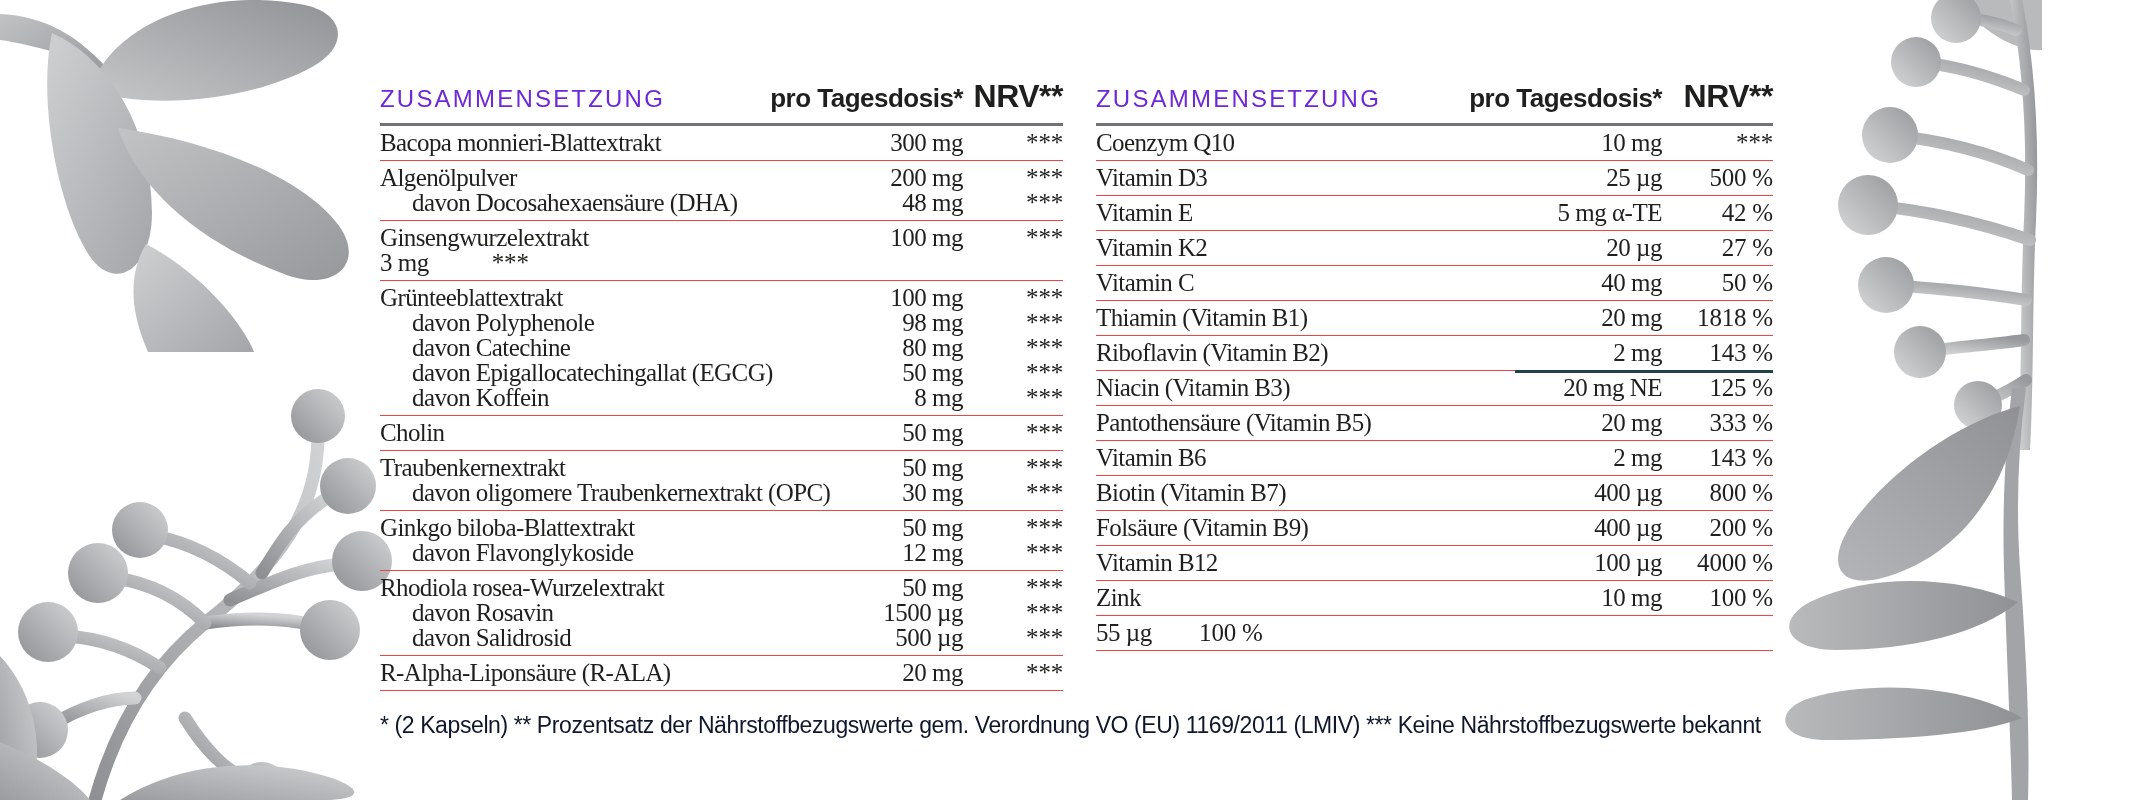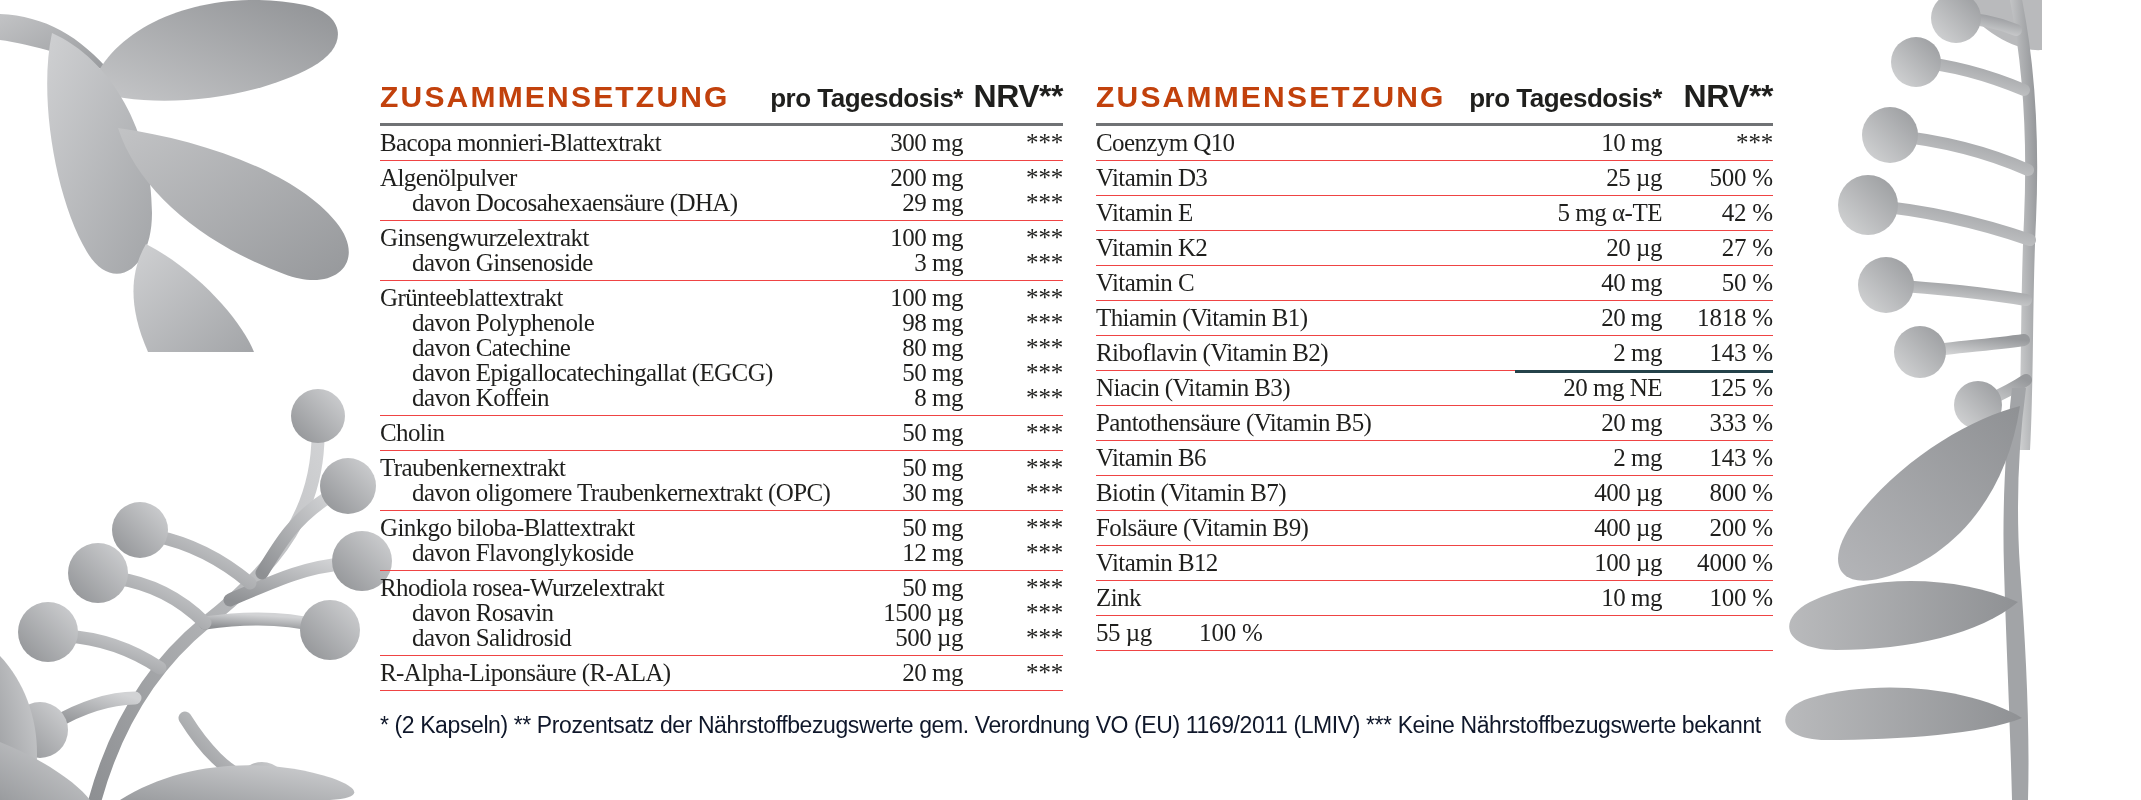--- a/index.html
+++ b/index.html
@@ -12,21 +12,21 @@
 
   .comp-table{position:absolute;top:74px;}
   .t-left{left:380px;width:683px;}
   .t-right{left:1096px;width:677px;}
 
   .thead{
     display:flex;align-items:baseline;
     padding:4px 0 8px 0;border-bottom:3px solid #707275;
   }
   .th-title{
-    flex:1;font-size:30px;font-weight:700;color:#c2410c;
+    flex:1;font-size:24px;font-weight:400;color:#6d28d9;
     letter-spacing:2.2px;line-height:30px;
   }
   .th-dose{font-size:26px;font-weight:700;letter-spacing:-0.5px;text-align:right;}
   .th-nrv{font-size:32px;font-weight:700;letter-spacing:-0.5px;text-align:right;}
   .t-left  .th-nrv{width:100px;}
   .t-right .th-nrv{width:111px;}
 
   .group{padding:4px 0 5px 0;border-bottom:1px solid #ef4444;position:relative;font-family:Liberation Serif, serif;}
   .row{display:flex;align-items:baseline;line-height:25px;position:relative;}
   .name{flex:1;font-size:25px;letter-spacing:-0.6px;white-space:nowrap;}
@@ -175,32 +175,31 @@
         </div>
       </div>
       <div class="group">
         <div class="row">
           <span class="name">Algenölpulver</span>
           <span class="amt">200 mg</span>
           <span class="nrv">***</span>
         </div>
         <div class="row indent">
           <span class="name">davon Docosahexaensäure (DHA)</span>
-          <span class="amt">29 mg</span>
+          <span class="amt">48 mg</span>
           <span class="nrv">***</span>
         </div>
       </div>
       <div class="group">
         <div class="row">
           <span class="name">Ginsengwurzelextrakt</span>
           <span class="amt">100 mg</span>
           <span class="nrv">***</span>
         </div>
         <div class="row indent">
-          <span class="name">davon Ginsenoside</span>
           <span class="amt">3 mg</span>
           <span class="nrv">***</span>
         </div>
       </div>
       <div class="group">
         <div class="row">
           <span class="name">Grünteeblattextrakt</span>
           <span class="amt">100 mg</span>
           <span class="nrv">***</span>
         </div>

